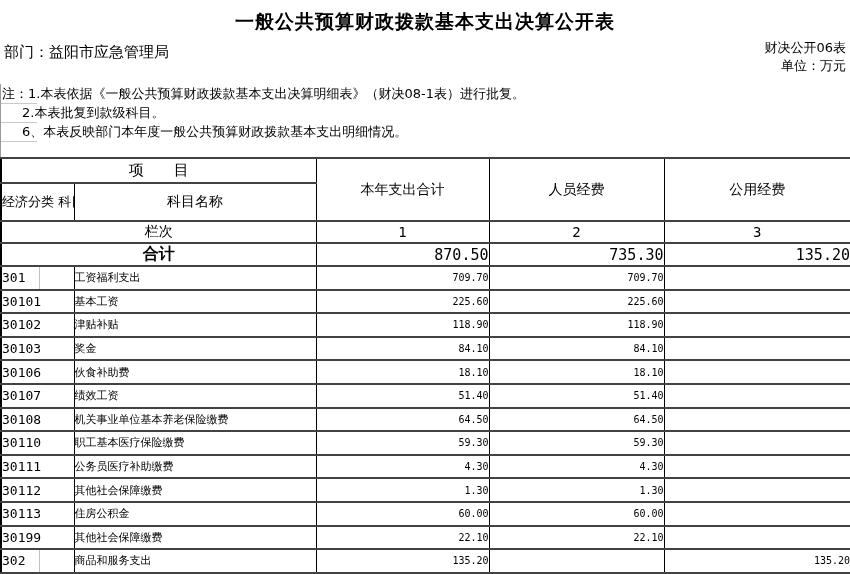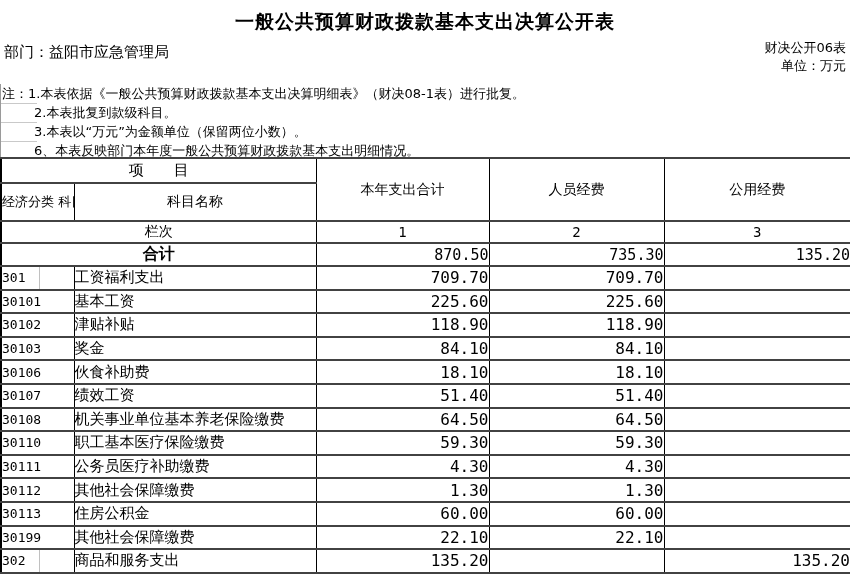--- a/index.html
+++ b/index.html
@@ -11,21 +11,21 @@
   
   .title{
     position:absolute;top:9px;left:0;width:850px;text-align:center;
     font-size:19px;font-weight:bold;letter-spacing:1px;
   }
   .department{position:absolute;top:43px;left:4px;font-size:15px;}
   .doc-code{position:absolute;top:39px;right:4px;font-size:13px;}
   .unit{position:absolute;top:57px;right:4px;font-size:13px;}
   .notes{position:absolute;top:84px;left:2px;font-size:13px;line-height:19px;}
   .notes .note-line{white-space:nowrap;}
-  .notes .note-line.indent{padding-left:32px;}
+  .notes .note-line.indent{padding-left:20px;}
   .note-gridline{position:absolute;left:0;width:37px;height:1px;background:#c9c9c9;}
   .note-leftline{position:absolute;left:0;top:84px;width:1px;height:73px;background:#9a9a9a;}
 
   
   table.main{
     position:absolute;top:157px;left:0;width:850px;
     border-collapse:collapse;table-layout:fixed;
     border:2px solid #000;
   }
   table.main td{
@@ -40,46 +40,45 @@
   tr.data{height:23.6px;}
   .c{text-align:center;}
   .hdr-project{font-size:15px;}
   .hdr-code{font-size:13px;line-height:16px;white-space:pre-line;text-align:center;}
   .hdr-subject{font-size:14px;}
   .hdr-col{font-size:14px;}
   .lanci-label{font-size:14px;}
   .lanci-num{font-size:14px;font-family:"DejaVu Sans Mono",monospace;}
   .total-label{font-size:16px;font-weight:bold;}
   .num{
-    text-align:right;padding-right:4px;font-size:16px;
+    text-align:right;padding-right:4px;font-size:10px;
     font-family:"DejaVu Sans Mono",monospace;
   }
   .total-num{font-weight:normal;font-size:15px;}
   .code-cell{
     position:relative;font-size:13px;padding-left:3px;
     font-family:"DejaVu Sans Mono",monospace;
     margin-left:20px;
   }
   .code-cell.split::after{
     content:"";position:absolute;left:37px;top:0;bottom:0;width:1px;background:#c0c0c0;
   }
-  .name-cell{font-size:15px;padding-left:3px;}
+  .name-cell{font-size:11px;padding-left:3px;}
 </style>
 </head>
 <body>
 
 <div class="title">一般公共预算财政拨款基本支出决算公开表</div>
 <div class="department">部门：益阳市应急管理局</div>
 <div class="doc-code">财决公开06表</div>
 <div class="unit">单位：万元</div>
 
 <div class="notes">
   <div class="note-line">注：1.本表依据《一般公共预算财政拨款基本支出决算明细表》（财决08-1表）进行批复。</div>
   <div class="note-line indent">2.本表批复到款级科目。</div>
-  <div class="note-line indent">3.本表以“万元”为金额单位（保留两位小数）。</div>
   <div class="note-line indent">6、本表反映部门本年度一般公共预算财政拨款基本支出明细情况。</div>
 </div>
 <div class="note-gridline" style="top:103px"></div>
 <div class="note-gridline" style="top:122px"></div>
 <div class="note-gridline" style="top:141px"></div>
 <div class="note-leftline"></div>
 
 <table class="main">
   <colgroup>
     <col style="width:73px">

